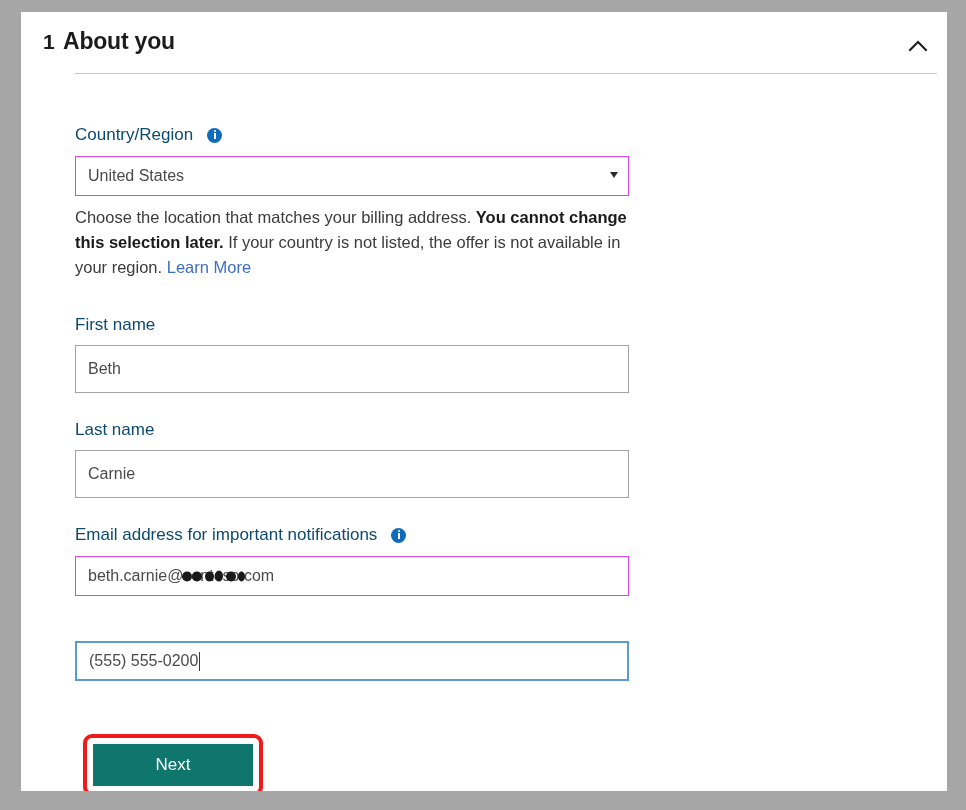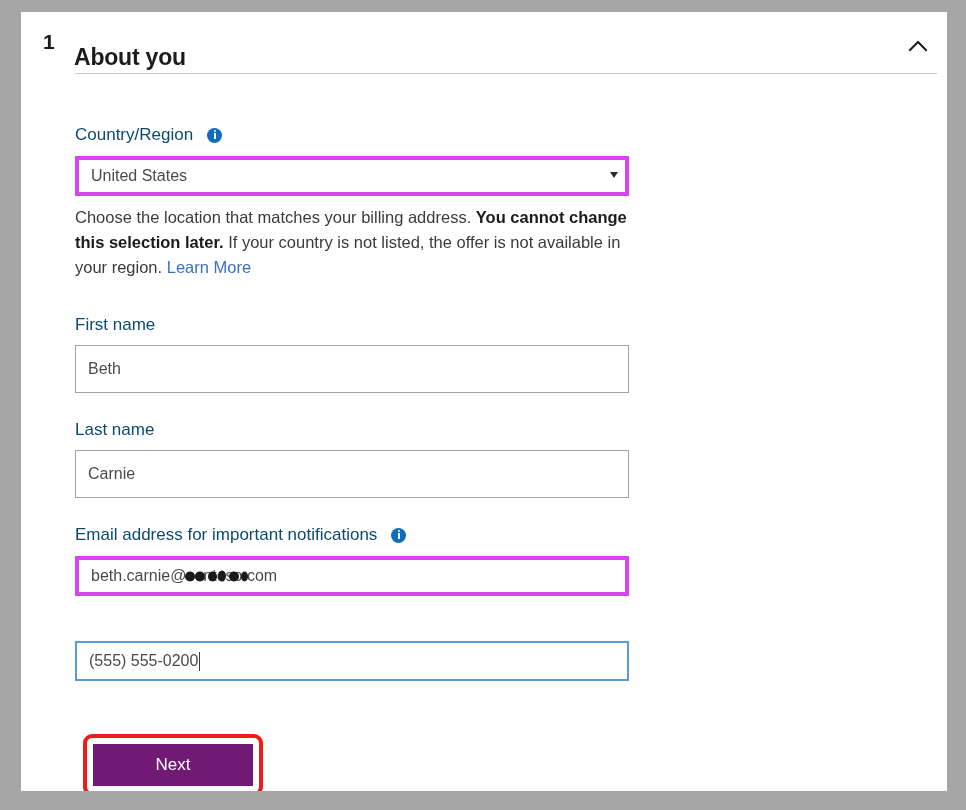--- a/index.html
+++ b/index.html
@@ -44,27 +44,26 @@
     position: absolute;
     left: 22px;
     top: 18px;
     font-size: 21px;
     font-weight: bold;
     color: #1b1b1b;
     letter-spacing: 0px;
   }
   #section-title {
     position: absolute;
-    left: 53px;
+    left: 42px;
     top: 16px;
     font-size: 23px;
     font-weight: bold;
     color: #1b1b1b;
     letter-spacing: -0.2px;
-    margin-top: 16px;
   }
   #collapse-chevron {
     position: absolute;
     right: 12px;
     top: 20px;
     width: 34px;
     height: 28px;
     cursor: pointer;
     display: flex;
     align-items: center;
@@ -146,21 +145,21 @@
   
   .select-wrap {
     position: relative;
     width: 554px;
     height: 40px;
   }
   .select-box {
     box-sizing: border-box;
     width: 554px;
     height: 40px;
-    border: 4px solid #d946ef;
+    border: 1px solid #d946ef;
     background: #ffffff;
     font-size: 16px;
     color: #4a4a4a;
     padding: 0 26px 0 12px;
     display: flex;
     align-items: center;
     cursor: pointer;
   }
   .select-arrow {
     position: absolute;
@@ -217,21 +216,21 @@
     border-radius: 9px;
     box-sizing: border-box;
     pointer-events: none;
   }
   #next-button {
     position: absolute;
     left: 72px;
     top: 732px;
     width: 160px;
     height: 42px;
-    background: #701a75;
+    background: #0f766e;
     color: #ffffff;
     border: none;
     font-family: "Liberation Sans", sans-serif;
     font-size: 17px;
     cursor: pointer;
     padding: 0;
   }
   .caret {
     display: inline-block;
     width: 1px;

